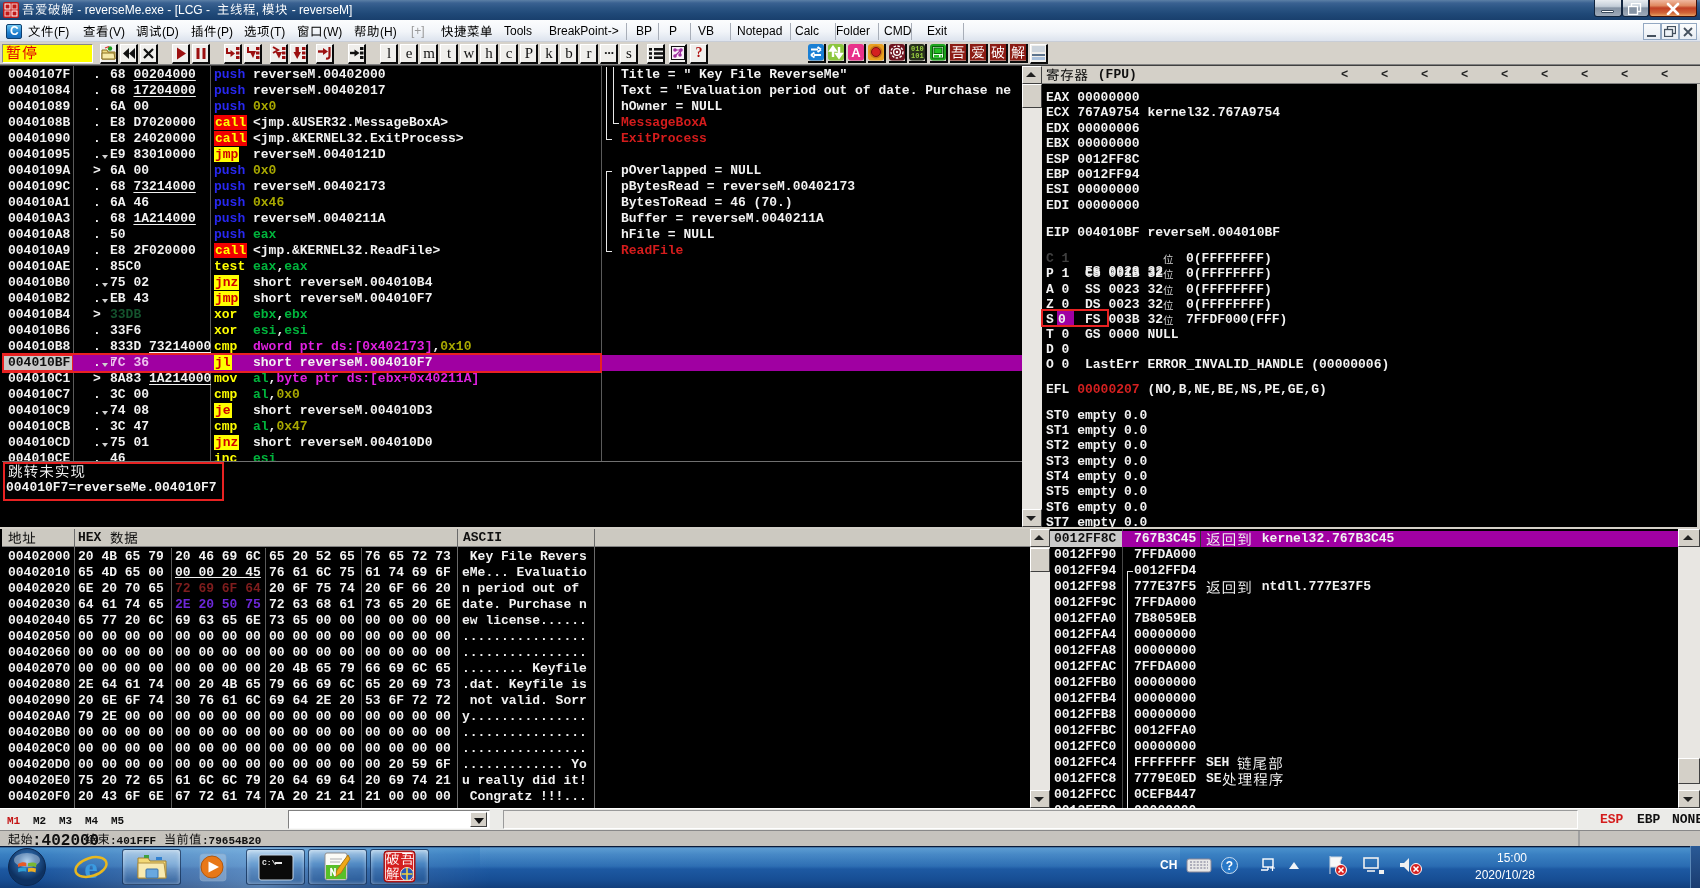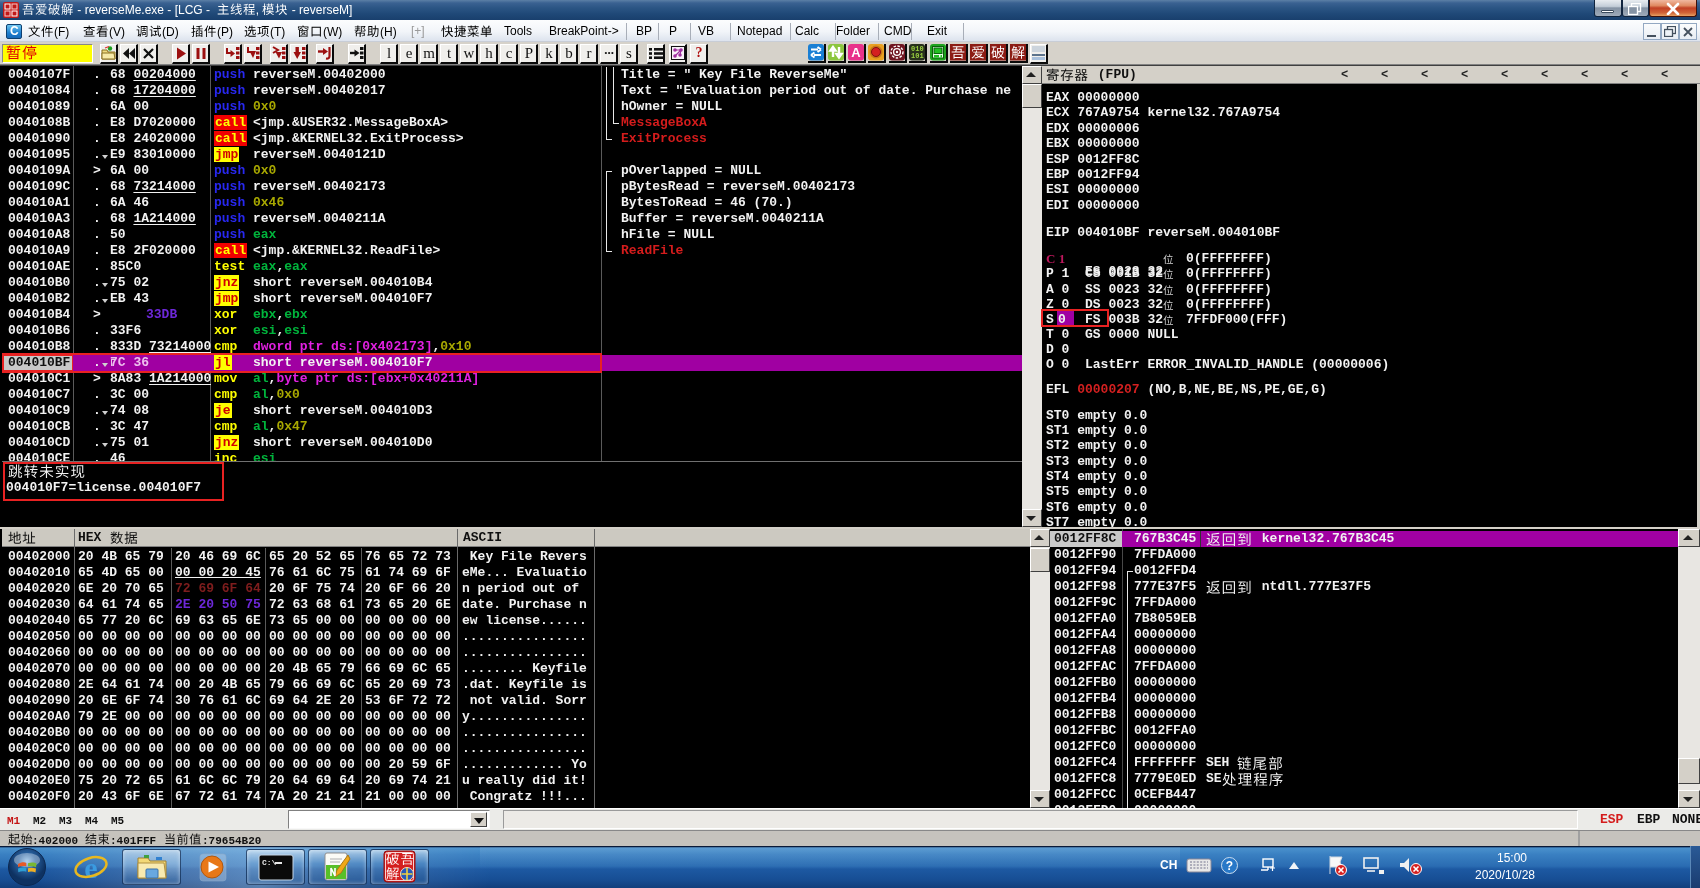--- a/index.html
+++ b/index.html
@@ -533,21 +533,21 @@
     <div class="m" style="left:91px;top:225px"><span style="color:#f2f2f2;">.</span></div>
     <div style="position:absolute;left:100px;top:233px;width:0;height:0;border:3px solid transparent;border-top:4px solid #d0d0d0"></div>
     <div style="position:absolute;left:108px;top:225px;width:115px;height:16px;overflow:hidden">
       <div class="m" style="position:relative;left:0px;top:0px"><span style="color:#f2f2f2;">EB 43</span></div>
     </div>
     <div class="m" style="left:212px;top:225px"><span style="color:#d00000;background:#ffff00;color:#d00000;padding:0 1px">jmp</span></div>
     <div class="m" style="left:251px;top:225px"><span style="color:#f2f2f2;">short reverseM.004010F7</span></div>
     <div class="m" style="left:6px;top:241px"><span style="color:#f2f2f2;">004010B4</span></div>
     <div class="m" style="left:91px;top:241px"><span style="color:#f2f2f2;">&gt;</span></div>
     <div style="position:absolute;left:108px;top:241px;width:101px;height:16px;overflow:hidden">
-      <div class="m" style="position:relative;left:0px;top:0px"><span style="color:#6d28d9;margin-left:36px;">33DB</span></div>
+      <div class="m" style="position:relative;left:0px;top:0px"><span style="color:#14532d;">33DB</span></div>
     </div>
     <div class="m" style="left:212px;top:241px"><span style="color:#ffff00;">xor</span></div>
     <div class="m" style="left:251px;top:241px"><span style="color:#00b43c;">ebx</span><span style="color:#f2f2f2;">,</span><span style="color:#00b43c;">ebx</span></div>
     <div class="m" style="left:6px;top:257px"><span style="color:#f2f2f2;">004010B6</span></div>
     <div class="m" style="left:91px;top:257px"><span style="color:#f2f2f2;">.</span></div>
     <div style="position:absolute;left:108px;top:257px;width:101px;height:16px;overflow:hidden">
       <div class="m" style="position:relative;left:0px;top:0px"><span style="color:#f2f2f2;">33F6</span></div>
     </div>
     <div class="m" style="left:212px;top:257px"><span style="color:#ffff00;">xor</span></div>
     <div class="m" style="left:251px;top:257px"><span style="color:#00b43c;">esi</span><span style="color:#f2f2f2;">,</span><span style="color:#00b43c;">esi</span></div>
@@ -623,21 +623,21 @@
 <div style="position:absolute;left:606px;top:171px;width:1px;height:80px;background:#e8e8e8"></div>
 <div style="position:absolute;left:606px;top:171px;width:6px;height:1px;background:#e8e8e8"></div>
 <div style="position:absolute;left:606px;top:251px;width:6px;height:1px;background:#e8e8e8"></div>
 <svg style="position:absolute;left:8px;top:464px;overflow:visible" width="80" height="17">
     <use href="#u8DF3" transform="translate(0.0,0.0) scale(0.01460)" fill="#f2f2f2"></use>
     <use href="#u8F6C" transform="translate(15.6,0.0) scale(0.01460)" fill="#f2f2f2"></use>
     <use href="#u672A" transform="translate(31.2,0.0) scale(0.01460)" fill="#f2f2f2"></use>
     <use href="#u5B9E" transform="translate(46.8,0.0) scale(0.01460)" fill="#f2f2f2"></use>
     <use href="#u73B0" transform="translate(62.4,0.0) scale(0.01460)" fill="#f2f2f2"></use>
   </svg>
-<div class="m" style="left:6px;top:480px"><span style="color:#f2f2f2;">004010F7=license.004010F7</span></div>
+<div class="m" style="left:6px;top:480px"><span style="color:#f2f2f2;">004010F7=reverseMe.004010F7</span></div>
 <div style="position:absolute;left:3px;top:462px;width:221px;height:39px;border:2px solid #e82222"></div>
 <div style="position:absolute;left:1042px;top:66px;width:658px;height:18px;background:#d4d0c8;border-bottom:1px solid #808080"></div>
 <svg style="position:absolute;left:1046px;top:68px;overflow:visible" width="44" height="16">
     <use href="#u5BC4" transform="translate(0.0,0.0) scale(0.01350)" fill="#101010"></use>
     <use href="#u5B58" transform="translate(14.2,0.0) scale(0.01350)" fill="#101010"></use>
     <use href="#u5668" transform="translate(28.4,0.0) scale(0.01350)" fill="#101010"></use>
   </svg>
 <div class="m" style="left:1090px;top:67px"><span style="color:#101010;"> (FPU)</span></div>
 <div class="m" style="left:1341px;top:67px;color:#222;font-size:12px">&lt;</div>
 <div class="m" style="left:1381px;top:67px;color:#222;font-size:12px">&lt;</div>
@@ -650,21 +650,21 @@
 <div class="m" style="left:1661px;top:67px;color:#222;font-size:12px">&lt;</div>
 <div class="m" style="left:1046px;top:90px"><span style="color:#f2f2f2;">EAX 00000000</span></div>
 <div class="m" style="left:1046px;top:105px"><span style="color:#f2f2f2;">ECX 767A9754 kernel32.767A9754</span></div>
 <div class="m" style="left:1046px;top:121px"><span style="color:#f2f2f2;">EDX 00000006</span></div>
 <div class="m" style="left:1046px;top:136px"><span style="color:#f2f2f2;">EBX 00000000</span></div>
 <div class="m" style="left:1046px;top:152px"><span style="color:#f2f2f2;">ESP 0012FF8C</span></div>
 <div class="m" style="left:1046px;top:167px"><span style="color:#f2f2f2;">EBP 0012FF94</span></div>
 <div class="m" style="left:1046px;top:182px"><span style="color:#f2f2f2;">ESI 00000000</span></div>
 <div class="m" style="left:1046px;top:198px"><span style="color:#f2f2f2;">EDI 00000000</span></div>
 <div class="m" style="left:1046px;top:225px"><span style="color:#f2f2f2;">EIP 004010BF reverseM.004010BF</span></div>
-<div class="m" style="left:1046px;top:251px"><span style="color:#be185d;font-family:Liberation Serif, serif;">C 1</span></div>
+<div class="m" style="left:1046px;top:251px"><span style="color:#404040;">C 1</span></div>
 <div class="m" style="left:1085px;top:264px"><span style="color:#f2f2f2;">ES 0023 32</span></div>
 <svg style="position:absolute;left:1163px;top:254px;overflow:visible" width="13" height="13">
     <use href="#u4F4D" transform="translate(0,0.0) scale(0.01050)" fill="#d8d8d8"></use>
   </svg>
 <div class="m" style="left:1186px;top:251px"><span style="color:#f2f2f2;">0(FFFFFFFF)</span></div>
 <div class="m" style="left:1046px;top:266px"><span style="color:#f2f2f2;">P 1</span></div>
 <div class="m" style="left:1085px;top:266px"><span style="color:#f2f2f2;">CS 001B 32</span></div>
 <svg style="position:absolute;left:1163px;top:269px;overflow:visible" width="13" height="13">
     <use href="#u4F4D" transform="translate(0,0.0) scale(0.01050)" fill="#d8d8d8"></use>
   </svg>
@@ -924,21 +924,21 @@
   </svg>
 <svg style="position:absolute;left:85px;top:833px;overflow:visible" width="27" height="15">
     <use href="#u7ED3" transform="translate(0.0,0.0) scale(0.01200)" fill="#101010"></use>
     <use href="#u675F" transform="translate(12.6,0.0) scale(0.01200)" fill="#101010"></use>
   </svg>
 <svg style="position:absolute;left:164px;top:833px;overflow:visible" width="39" height="15">
     <use href="#u5F53" transform="translate(0.0,0.0) scale(0.01200)" fill="#101010"></use>
     <use href="#u524D" transform="translate(12.6,0.0) scale(0.01200)" fill="#101010"></use>
     <use href="#u503C" transform="translate(25.2,0.0) scale(0.01200)" fill="#101010"></use>
   </svg>
-<div class="m" style="left:32px;top:833px;color:#101010;font-size:11px">:402000</div>
+<div class="m" style="left:32px;top:833px;color:#101010;font-size:16px">:402000</div>
 <div class="m" style="left:110px;top:833px;color:#101010;font-size:11px">:401FFF</div>
 <div class="m" style="left:202px;top:833px;color:#101010;font-size:11px">:79654B20</div>
 <div style="position:absolute;left:0px;top:846px;width:1700px;height:42px;background:linear-gradient(180deg,#12305a 0%,#4990cc 6%,#3a80c2 20%,#2a6cb2 48%,#1d59a2 55%,#174e94 80%,#123f7c 100%)"></div>
 <div style="position:absolute;left:0px;top:846px;width:1700px;height:1px;background:#0a1a38"></div>
 <div style="position:absolute;left:40px;top:847px;width:450px;height:41px;background:linear-gradient(100deg,rgba(255,255,255,0) 0%,rgba(255,255,255,.22) 35%,rgba(200,230,255,.38) 50%,rgba(255,255,255,.14) 64%,rgba(255,255,255,0) 100%)"></div>
 <div style="position:absolute;left:480px;top:847px;width:700px;height:41px;background:linear-gradient(180deg,rgba(255,255,255,.10),rgba(255,255,255,0) 55%)"></div>
 <svg style="position:absolute;left:7px;top:847px" width="40" height="40">
     <defs>
       <radialGradient id="orb" cx="50%" cy="35%">
         <stop offset="0%" stop-color="#88b8e4"></stop>

